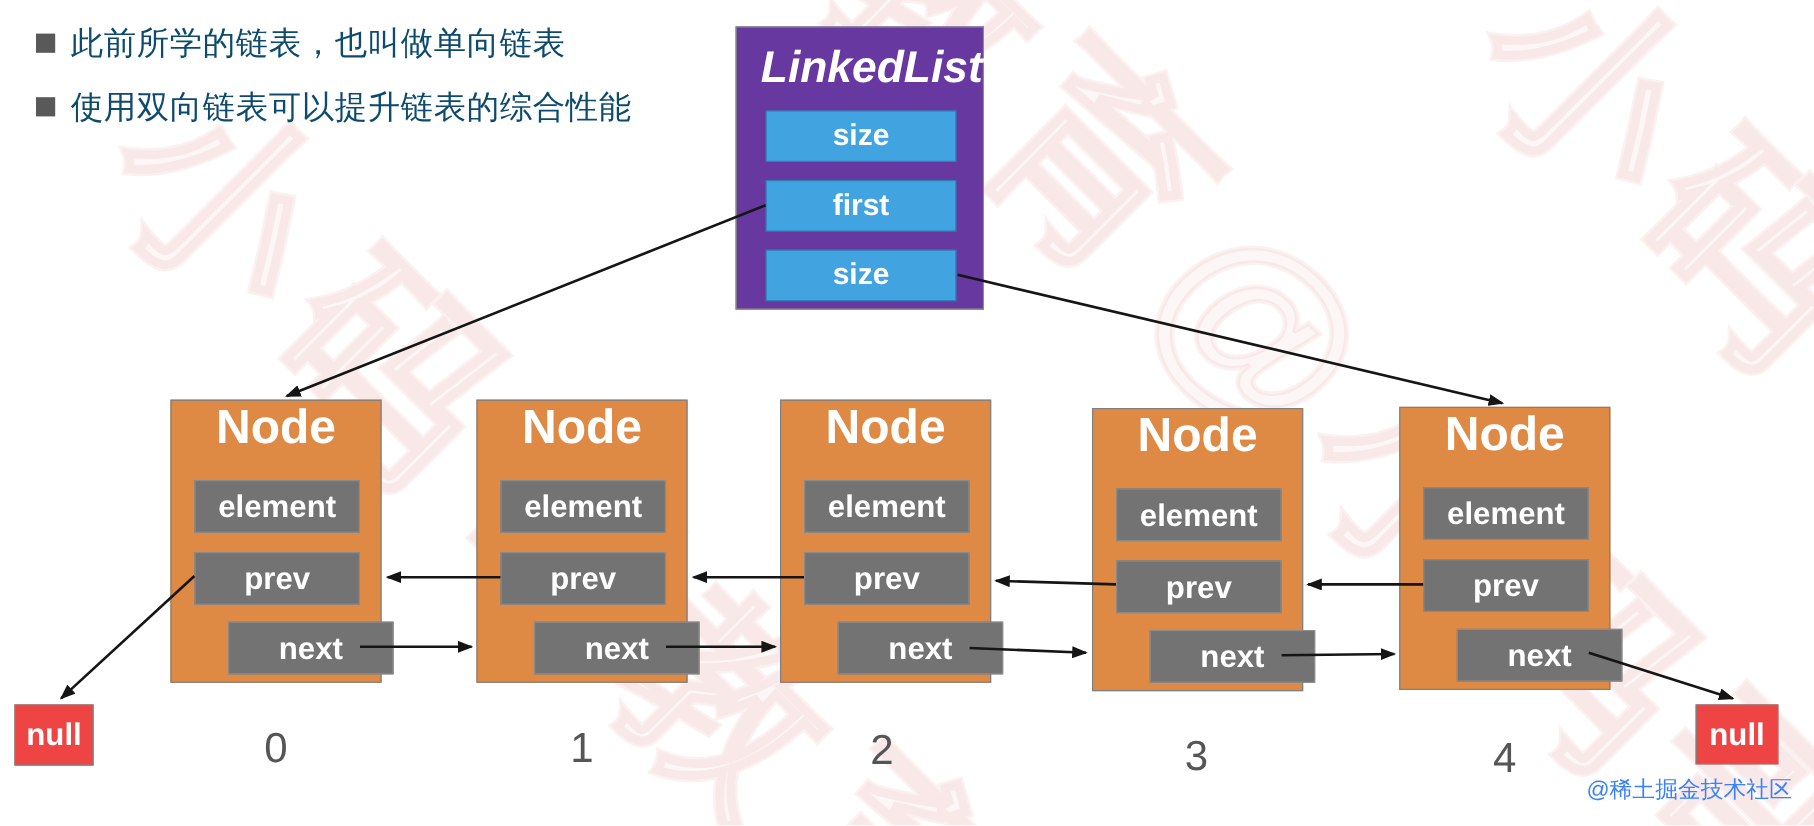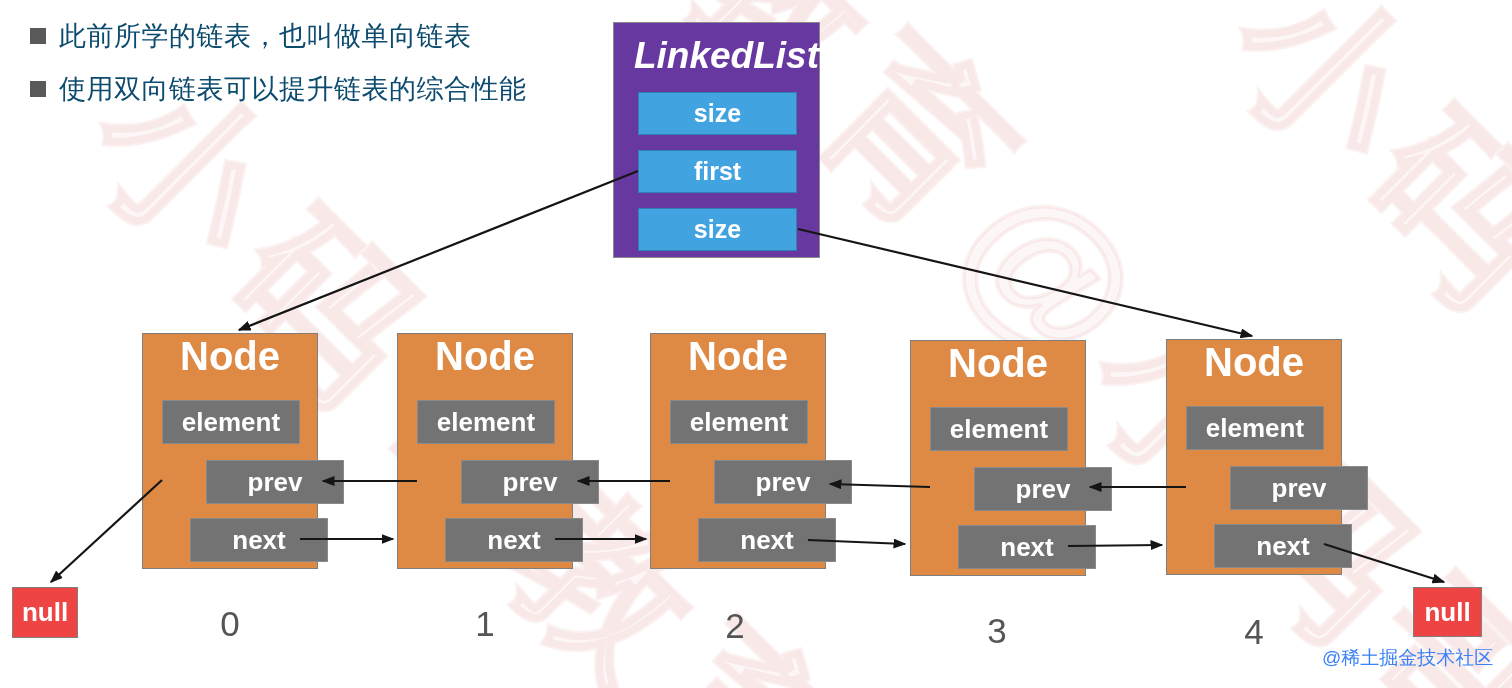--- a/index.html
+++ b/index.html
@@ -58,21 +58,21 @@
   .node-title {
     position:absolute; left:0; top:0; width:100%; text-align:center;
     color:#ffffff; font-size:40px; font-weight:600;
   }
   .node-field {
     position:absolute; left:19px; width:138px; height:44px;
     background:#737373; border:1px solid #8a8a8a; box-sizing:border-box;
     color:#ffffff; font-size:26px; font-weight:600;
     display:flex; align-items:center; justify-content:center;
   }
-  .nf1 { top:66px; } .nf2 { top:126px;margin-left:44px; } .nf3 { top:184px;margin-left:28px; }
+  .nf1 { top:66px; } .nf2 { top:126px; } .nf3 { top:184px;margin-left:28px; }
 
   
   .nullbox {
     position:absolute; background:#ef4444; border:1px solid #7f7f7f; box-sizing:border-box;
     color:#ffffff; font-size:26px; font-weight:600;
     display:flex; align-items:center; justify-content:center; z-index:2;
   }
   .nb-left  { left:12px;   top:587px; width:66px; height:51px; }
   .nb-right { left:1413px; top:587px; width:69px; height:50px; }
 

